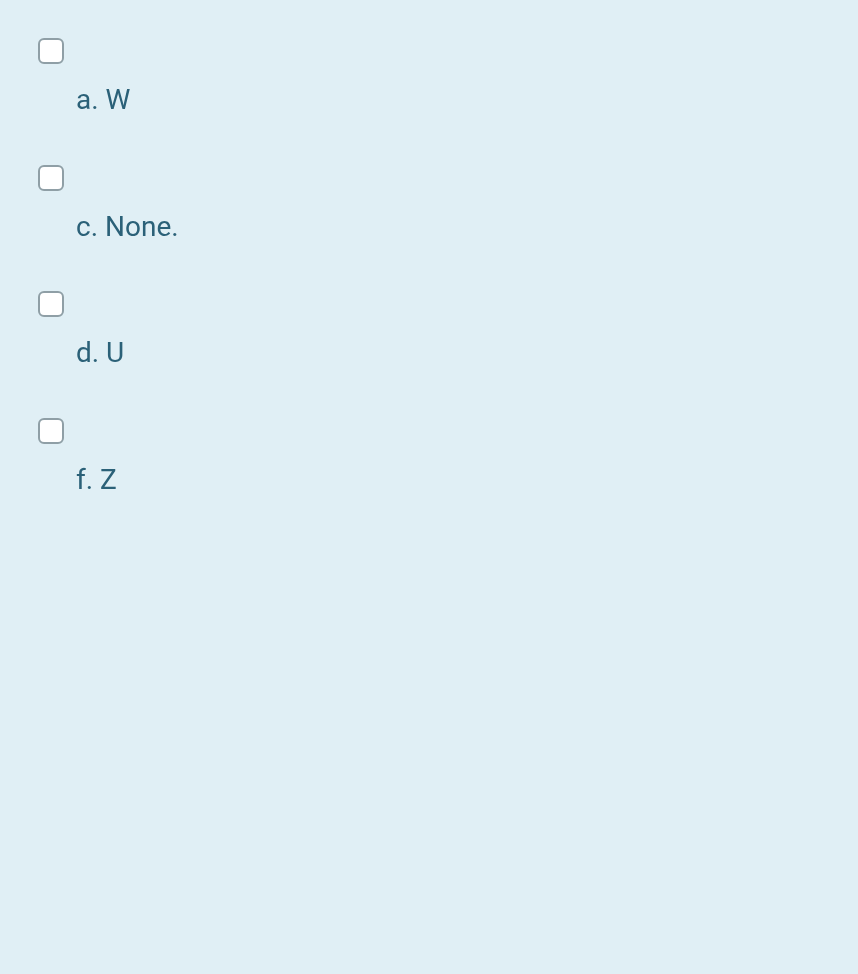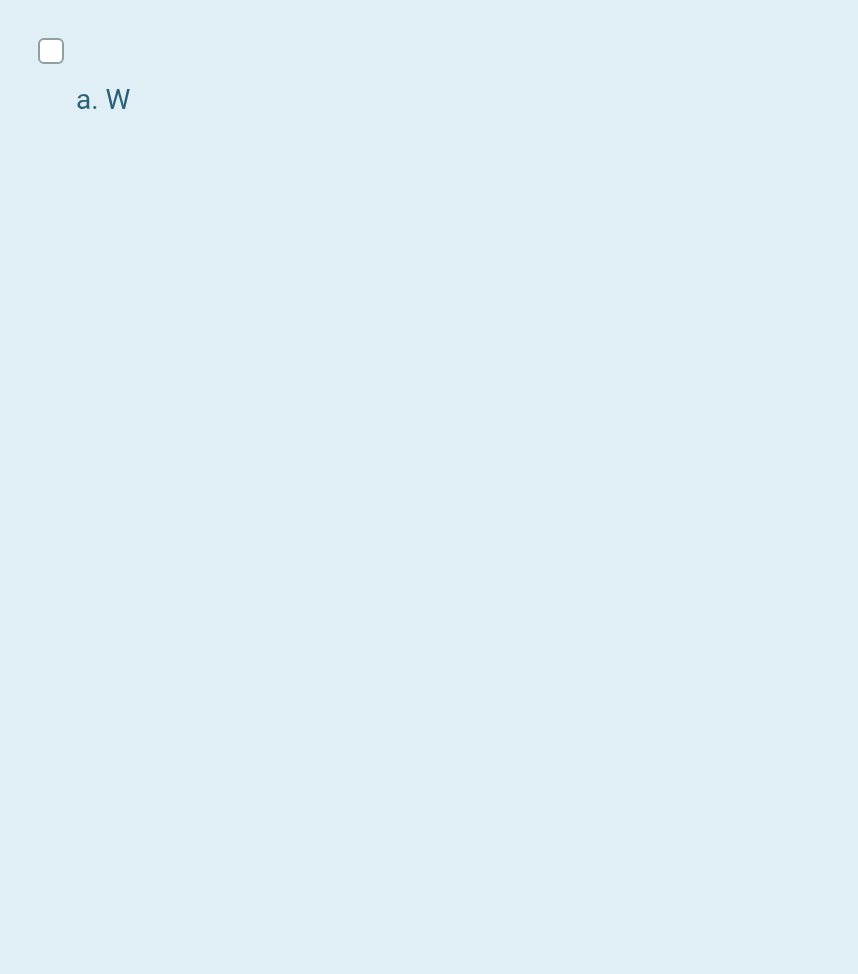--- a/index.html
+++ b/index.html
@@ -42,13 +42,25 @@
     }
   </style>
 </head>
 <body>
 
 <div class="options-list">
   <div class="option-item">
     <div class="checkbox"></div>
     <div class="option-label">a. W</div>
   </div>
+  <div class="option-item">
+    <div class="checkbox"></div>
+    <div class="option-label">c. None.</div>
+  </div>
+  <div class="option-item">
+    <div class="checkbox"></div>
+    <div class="option-label">d. U</div>
+  </div>
+  <div class="option-item">
+    <div class="checkbox"></div>
+    <div class="option-label">f. Z</div>
+  </div>
 </div>
 
 </body></html>

